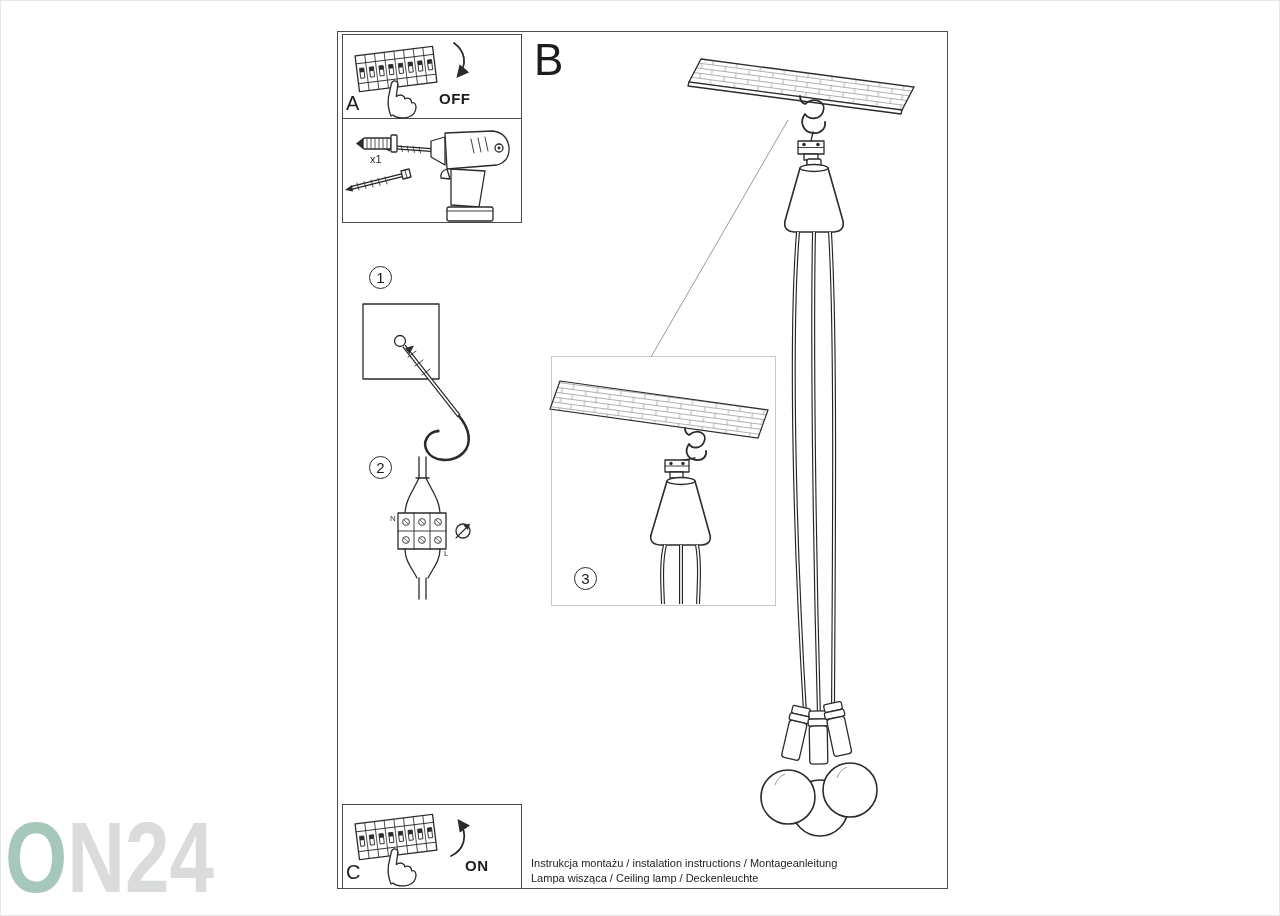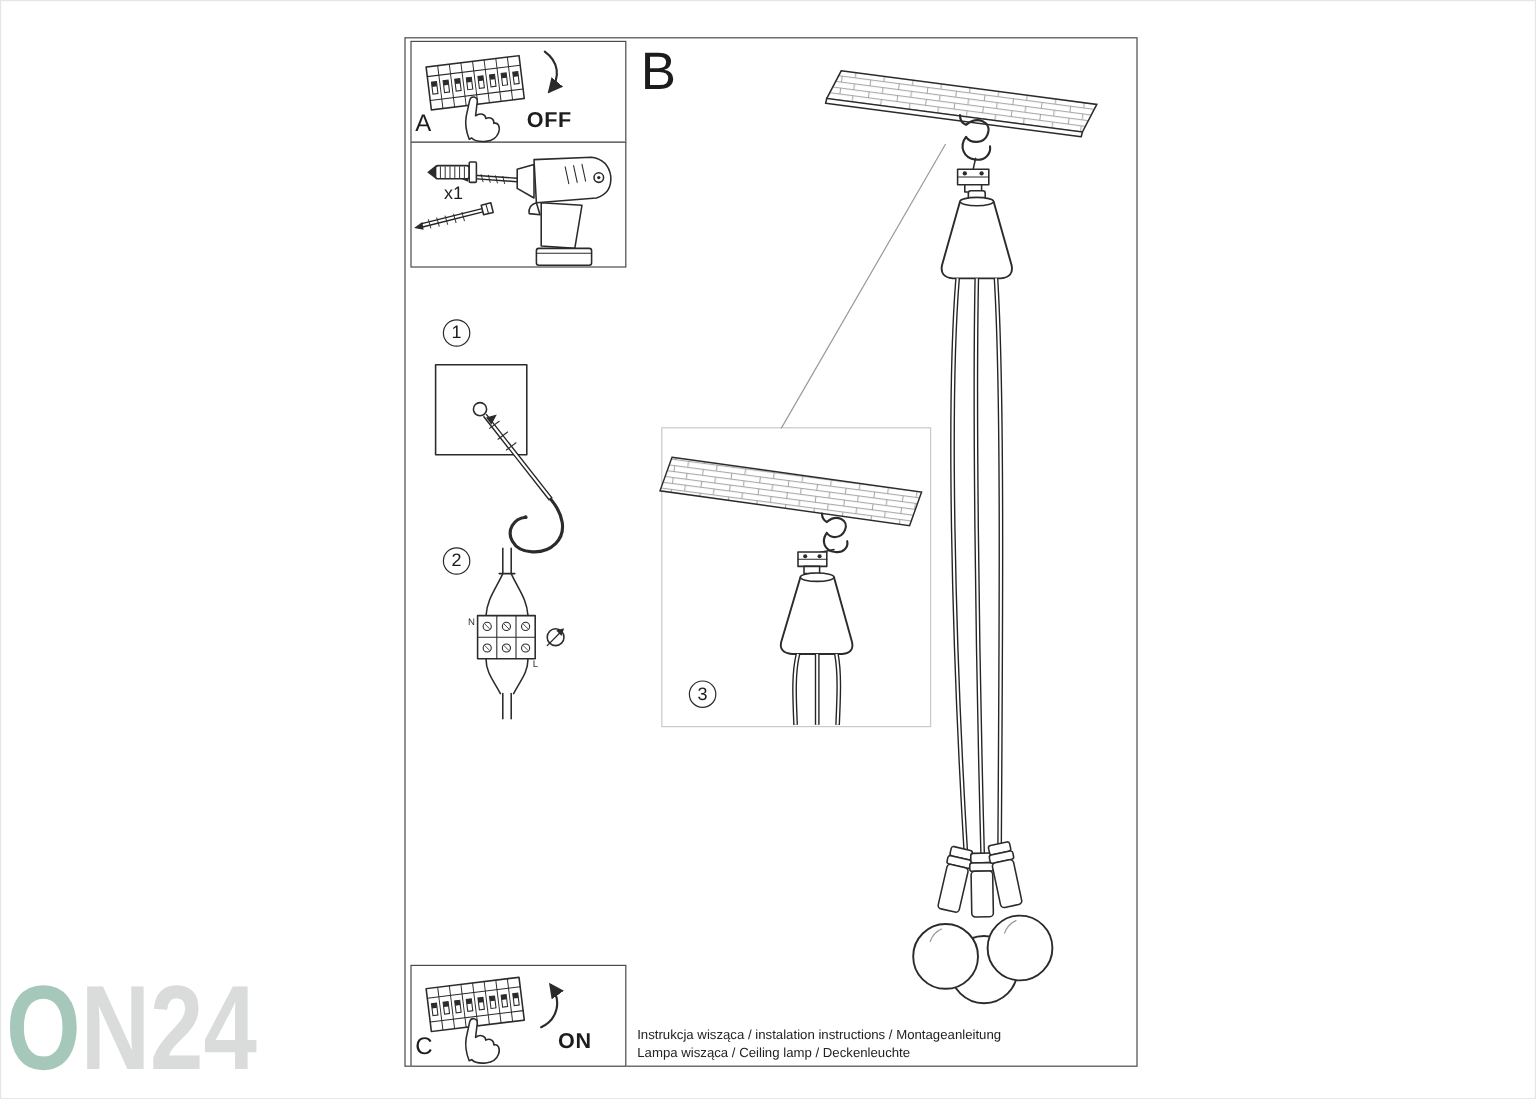--- a/index.html
+++ b/index.html
@@ -8,22 +8,22 @@
   .page-border{position:absolute;left:336px;top:30px;width:611px;height:858px;
                border:1px solid #4a4a4a;box-sizing:border-box;background:#fff;}
   .box{position:absolute;border:1px solid #4a4a4a;box-sizing:border-box;background:#fff;}
   .box-a{left:341px;top:33px;width:180px;height:85px;}
   .box-tools{left:341px;top:117px;width:180px;height:105px;}
   .box-c{left:341px;top:803px;width:180px;height:85px;}
   .inset{left:550px;top:355px;width:225px;height:250px;border:1px solid #c9c9c9;}
   .art{position:absolute;left:0;top:0;}
   .lbl{position:absolute;color:#1c1c1c;white-space:nowrap;}
   .panel-letter{font-size:20px;}
-  .onoff{font-size:18px;font-weight:700;letter-spacing:.5px;}
-  .qty{font-size:15px;}
+  .onoff{font-size:15px;font-weight:700;letter-spacing:.5px;}
+  .qty{font-size:11px;}
   .wirelbl{font-size:8px;color:#333;}
   .big-b{font-size:44px;font-weight:500;}
   .stepnum{position:absolute;width:23px;height:23px;border:1.5px solid #2a2a2a;border-radius:50%;
            display:flex;align-items:center;justify-content:center;font-size:15px;color:#1c1c1c;
            box-sizing:border-box;background:#fff;}
   .footer{position:absolute;left:530px;top:855px;font-size:11px;line-height:15px;color:#222;}
   .watermark{position:absolute;left:4px;top:806px;font-size:100px;font-weight:700;line-height:1;
              color:#d9dcda;transform:scaleX(.8);transform-origin:0 50%;}
   .watermark::first-letter{color:#a5c8ba;}
   
@@ -256,18 +256,18 @@
     <span>2</span>
   </div>
   <div class="stepnum" style="left:573px;top:566px">
     <span>3</span>
   </div>
 
   <div class="lbl wirelbl" style="left:389px;top:513px">N</div>
   <div class="lbl wirelbl" style="left:443px;top:548px">L</div>
 
   <div class="footer">
-    <div>Instrukcja wisząca / instalation instructions / Montageanleitung</div>
+    <div>Instrukcja montażu / instalation instructions / Montageanleitung</div>
     <div>Lampa wisząca / Ceiling lamp  / Deckenleuchte</div>
   </div>
 
   <div class="watermark">ON24</div>
 </div>
 
 </body></html>

